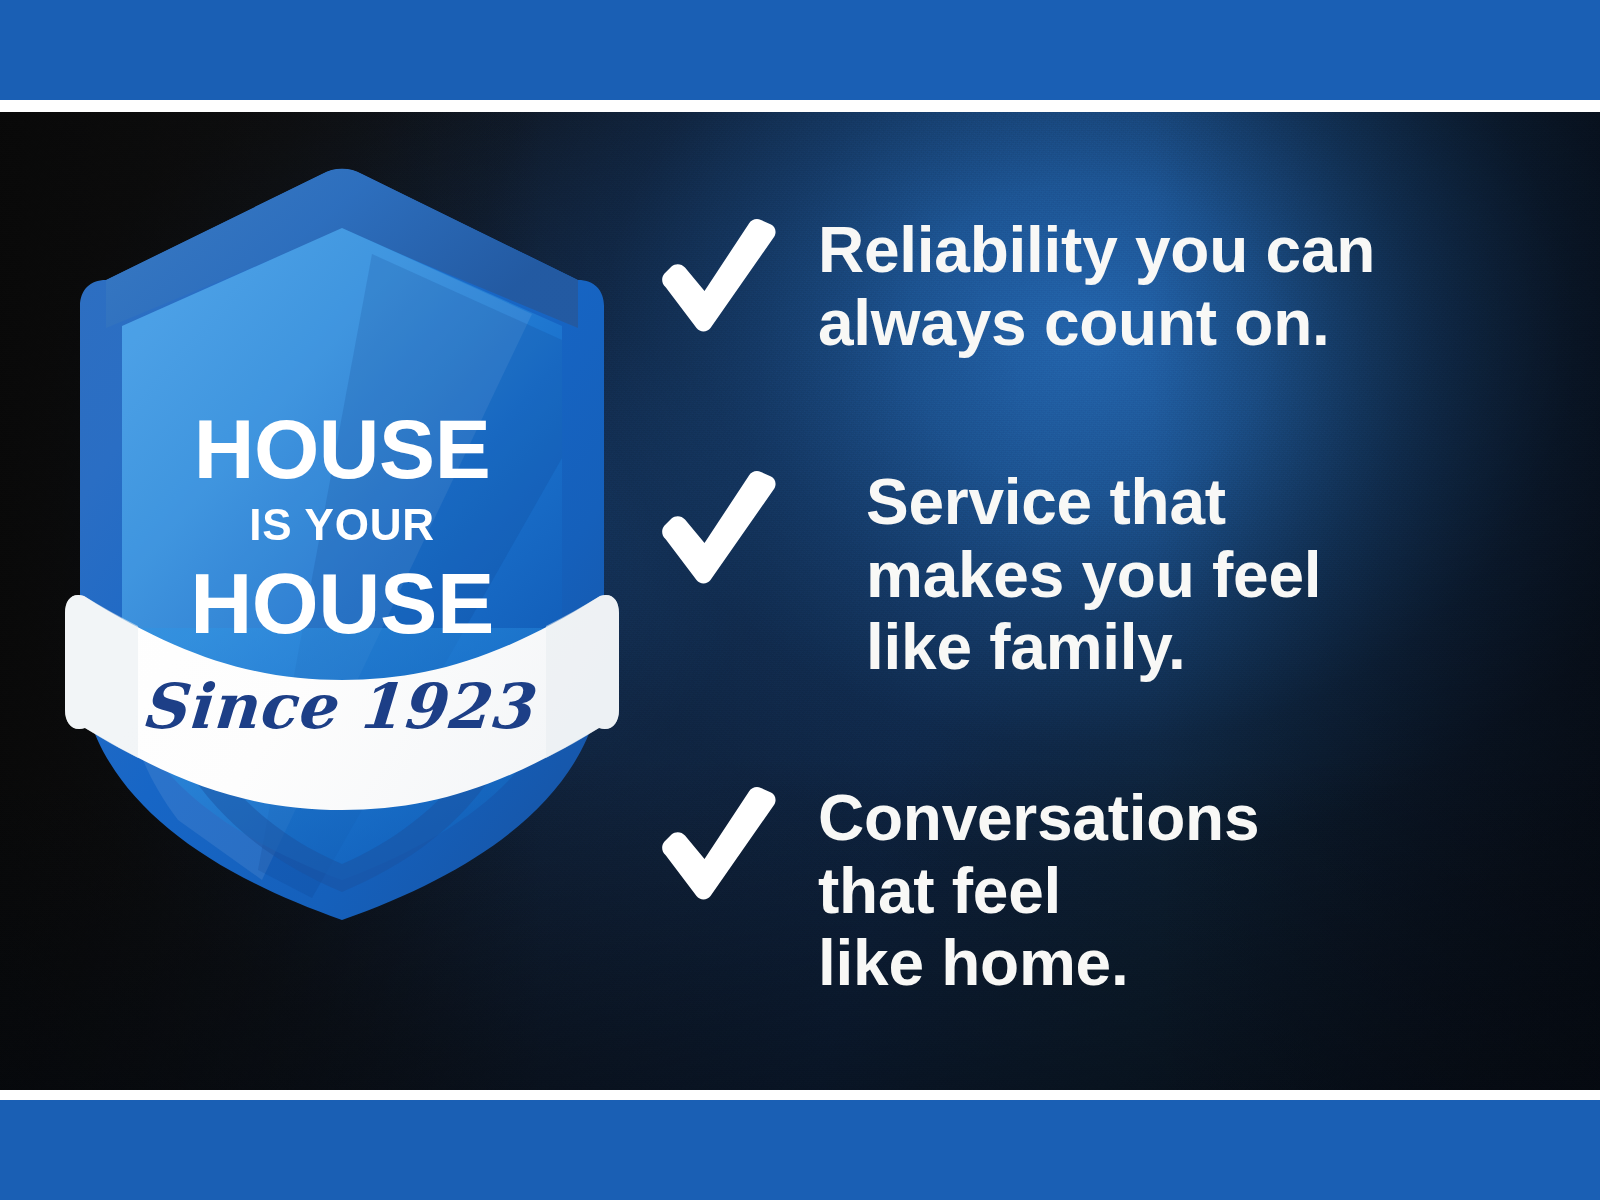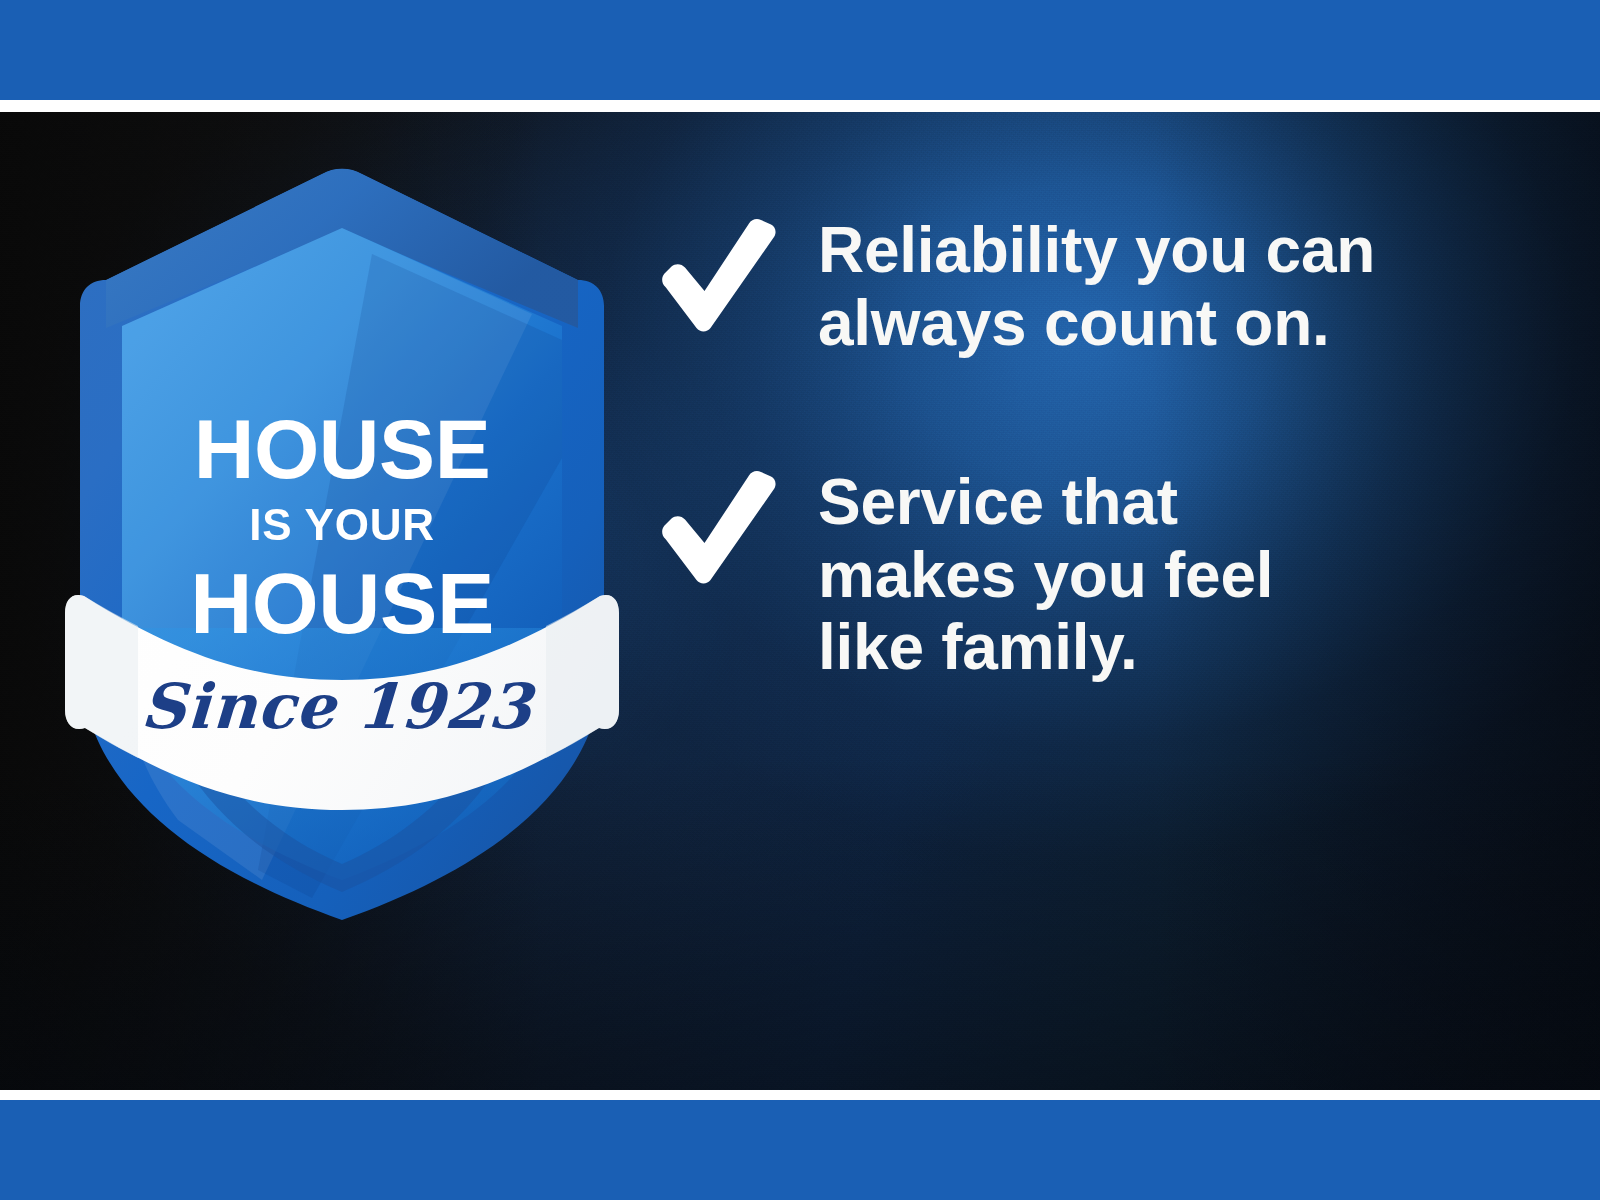--- a/index.html
+++ b/index.html
@@ -164,21 +164,21 @@
     height: 978px;
   }
   .bullet {
     position: absolute;
     left: 0;
     width: 900px;
     display: flex;
     align-items: flex-start;
   }
   .bullet-0 { top: 100px; }
-  .bullet-1 { top: 352px; }
+  .bullet-1 { top: 352px; gap: 48px; }
   .bullet-2 { top: 668px; }
 
   .check-icon {
     flex: 0 0 auto;
     width: 128px;
     height: 126px;
     margin-right: 42px;
   }
   .check-icon svg { display: block; width: 128px; height: 126px; }
 
@@ -328,19 +328,33 @@
                    C129 8.5 127.5 2.5 123 0.5 L113 -4
                    C108.5 -6 103.5 -4.5 101 -0.5 L56.5 67
                    L37 43.5 C33.5 39.5 27.5 39 23.5 42.5 Z" fill="#ffffff" transform="translate(0,12)"></path>
         </svg>
       </span>
       <span class="bullet-text">Service that
 makes you feel
 like family.</span>
     </div>
 
+    <div class="bullet bullet-2">
+      <span class="check-icon">
+        <svg viewBox="0 0 128 126" xmlns="http://www.w3.org/2000/svg" aria-hidden="true">
+          <path d="M16.5 49.5 C13 53.5 13.5 59.5 17.5 63 L48.5 104
+                   C52 108.5 59 108.5 62.5 104 L126 13
+                   C129 8.5 127.5 2.5 123 0.5 L113 -4
+                   C108.5 -6 103.5 -4.5 101 -0.5 L56.5 67
+                   L37 43.5 C33.5 39.5 27.5 39 23.5 42.5 Z" fill="#ffffff" transform="translate(0,12)"></path>
+        </svg>
+      </span>
+      <span class="bullet-text">Conversations
+that feel
+like home.</span>
+    </div>
 
   </div>
 
   <div class="bar-white strip-bottom"></div>
   <div class="bar-blue bar-bottom"></div>
 
 </div>
 
 </body></html>

